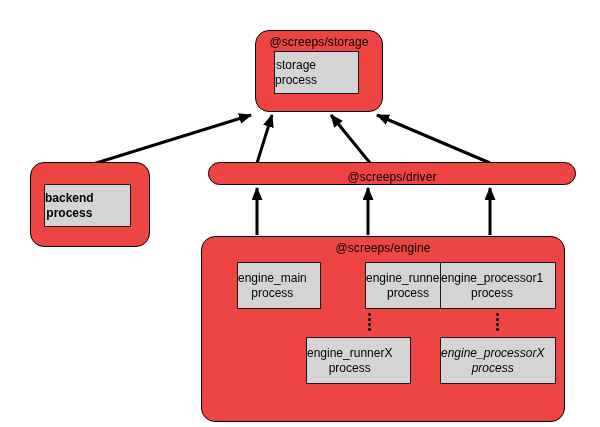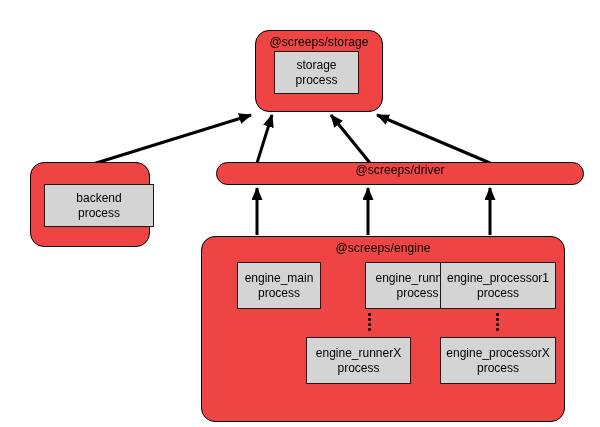--- a/index.html
+++ b/index.html
@@ -37,47 +37,46 @@
     letter-spacing: 0.1px;
     white-space: nowrap;
   }
   .process-box {
     position: absolute;
     box-sizing: border-box;
     background: #d4d4d4;
     border: 1px solid #1a1a1a;
     display: flex;
     align-items: center;
-    justify-content: center;
     text-align: center;
   }
   .process-label {
     font-size: 12px;
     line-height: 15px;
     white-space: pre-line;
   }
   #node-storage { left: 255px; top: 30px; width: 128px; height: 82px; }
   #storage-process { left: 18px; top: 20px; width: 85px; height: 43px; }
 
   #node-backend { left: 30px; top: 162px; width: 120px; height: 85px; }
-  #backend-process { left: 13px; top: 21px; width: 110px; height: 43px; }
+  #backend-process { left: 13px; top: 21px; width: 87px; height: 43px; font-weight: bold; }
 
   #node-driver {
-    left: 216px; top: 162px; width: 368px; height: 23px;
+    left: 208px; top: 162px; width: 368px; height: 23px;
     border-radius: 12px;
-    display: flex; align-items: flex-start; justify-content: center;
+    display: flex; align-items: flex-end; justify-content: center;
   }
   #node-driver .node-title { padding-top: 0; }
 
   #node-engine { left: 201px; top: 236px; width: 364px; height: 186px; }
   #engine-main-process       { left: 11px;  top: 25px;  width: 84px;  height: 47px; margin-left: 24px; }
   #engine-runner1-process    { left: 115px; top: 25px;  width: 105px; height: 47px; margin-left: 48px; }
   #engine-processor1-process { left: 238px; top: 25px;  width: 116px; height: 47px; }
   #engine-runnerX-process    { left: 104px; top: 100px; width: 105px; height: 47px; }
-  #engine-processorX-process { left: 238px; top: 100px; width: 116px; height: 47px; }
+  #engine-processorX-process { left: 238px; top: 100px; width: 116px; height: 47px; font-style: italic; }
 
   .dots {
     position: absolute;
     display: flex;
     flex-direction: column;
     align-items: center;
     gap: 2.5px;
   }
   .dot {
     width: 2.6px;

